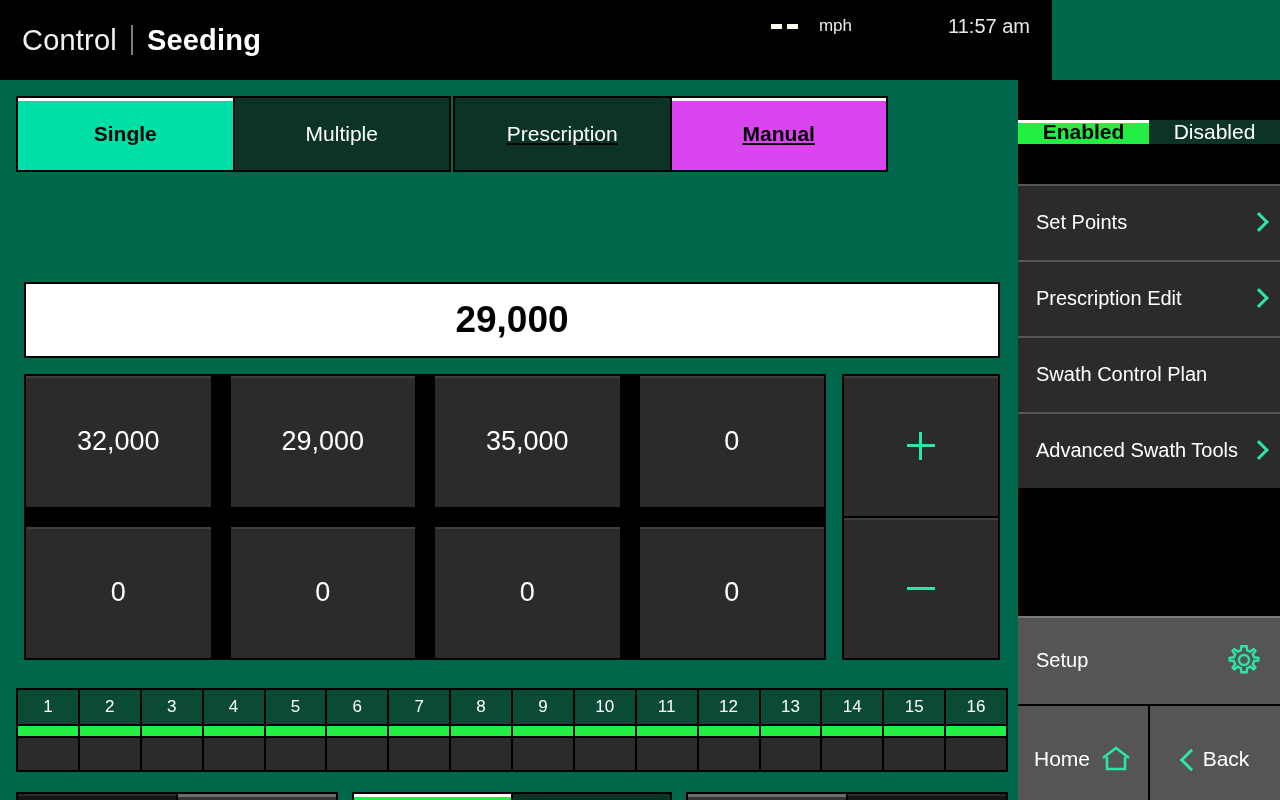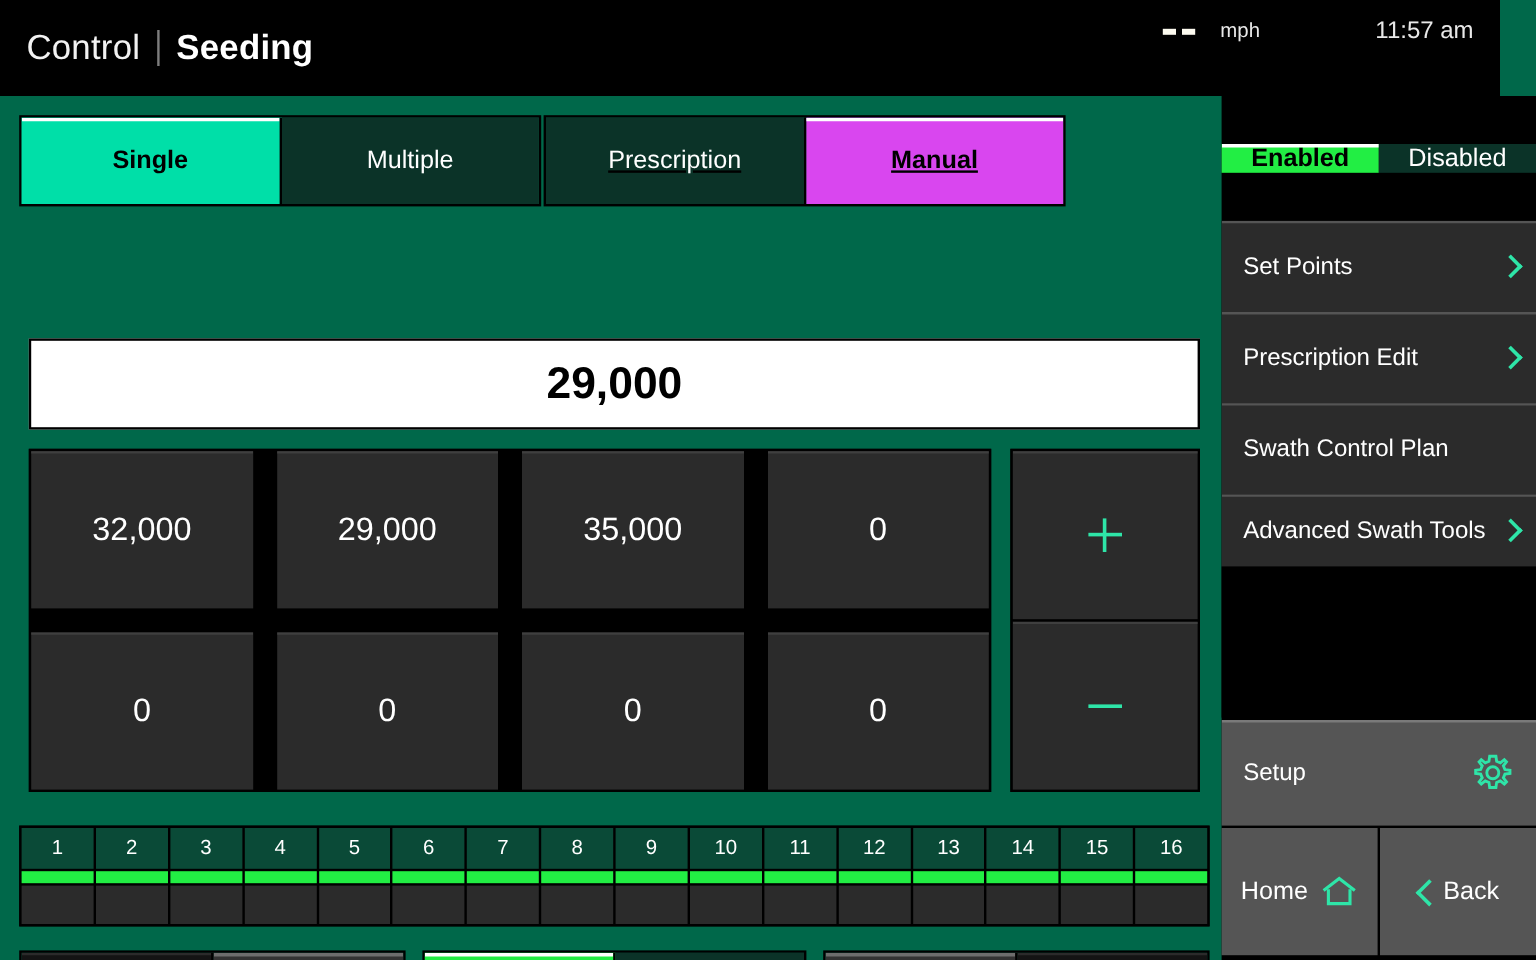--- a/index.html
+++ b/index.html
@@ -6,21 +6,21 @@
   html, body {
     width: 1280px; height: 800px;
     background: #000;
     font-family: "Liberation Sans", sans-serif;
     overflow: hidden;
   }
   #app { position: relative; width: 1280px; height: 800px; background: #00684a; }
 
   
   .topbar {
-    position: absolute; left: 0; top: 0; width: 1250px; height: 80px;
+    position: absolute; left: 0; top: 0; width: 1052px; height: 80px;
     background: #000; color: #fff;
   }
   .title-wrap {
     position: absolute; left: 22px; top: 0; height: 80px;
     display: flex; align-items: center; gap: 14px;
   }
   .title-main { font-size: 29px; font-weight: 400; color: #f2f2f2; letter-spacing: .2px; }
   .title-sep { width: 2px; height: 30px; background: #7d7d7d; }
   .title-sub { font-size: 29px; font-weight: 700; color: #ffffff; letter-spacing: .2px; }
 
@@ -373,21 +373,21 @@
 
     <div class="rail-item" style="height:76px">
       <span class="lbl">Prescription Edit</span>
       <span class="chev-right"></span>
     </div>
 
     <div class="rail-item" style="height:76px">
       <span class="lbl">Swath Control Plan</span>
     </div>
 
-    <div class="rail-item" style="height:60px">
+    <div class="rail-item" style="height:76px">
       <span class="lbl">Advanced Swath Tools</span>
       <span class="chev-right"></span>
     </div>
 
     <div class="rail-gap" style="height:126px"></div>
 
     <div class="rail-setup">
       <span class="lbl">Setup</span>
       <svg width="36" height="36" viewBox="0 0 36 36">
         <g fill="none" stroke="#2ee5a8" stroke-width="2.4">

